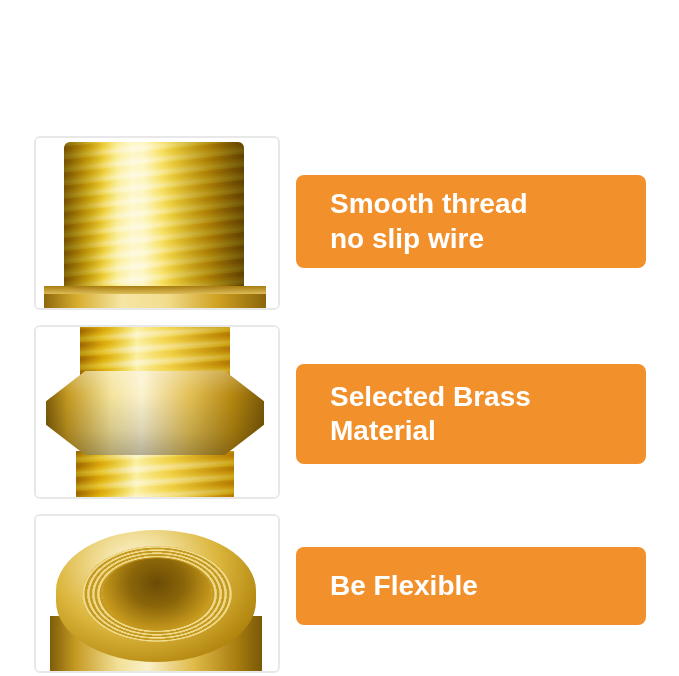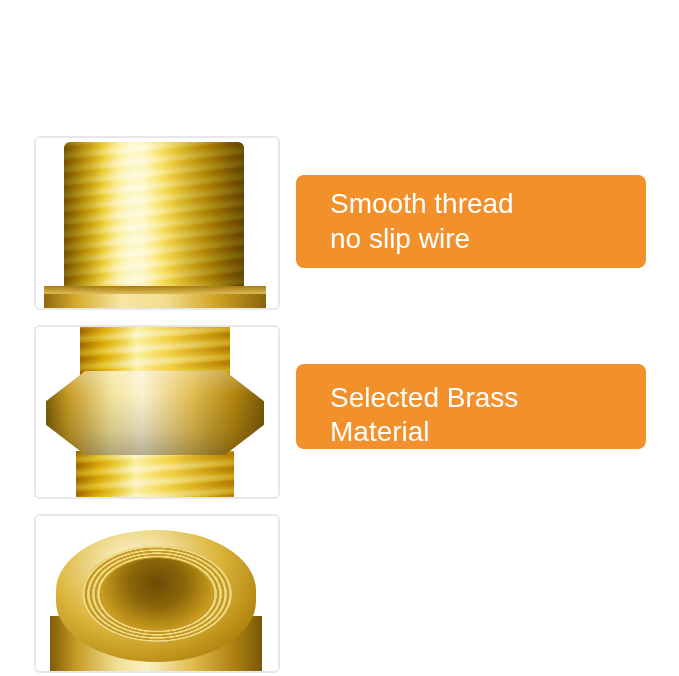--- a/index.html
+++ b/index.html
@@ -74,27 +74,27 @@
   .label-plate {
     position: absolute;
     background: #F2902B;
     border-radius: 8px;
     display: flex;
     align-items: center;
     padding-left: 34px;
     box-sizing: border-box;
   }
   .plate-1 { left: 296px; top: 39px; width: 350px; height: 93px; }
-  .plate-2 { left: 296px; top: 39px; width: 350px; height: 85px; align-items: flex-end; }
+  .plate-2 { left: 296px; top: 39px; width: 350px; height: 100px; }
   .plate-3 { left: 296px; top: 33px; width: 350px; height: 78px; }
   .label-text {
     color: #ffffff;
     font-size: 28px;
     line-height: 1.22;
-    font-weight: normal;
+    font-weight: bold;
     white-space: pre-line;
   }
 
   
   .brass-scene { position: absolute; inset: 0; background: #ffffff; }
 
   
   .s1-body {
     position: absolute;
     left: 28px;
@@ -259,15 +259,18 @@
     <div class="photo-box">
       <div class="photo-inner">
         <div class="brass-scene">
           <div class="s3-skirt"></div>
           <div class="s3-outer"></div>
           <div class="s3-ring"></div>
           <div class="s3-bore"></div>
         </div>
       </div>
     </div>
+    <div class="label-plate plate-3">
+      <div class="label-text">Be Flexible</div>
+    </div>
   </div>
 
 </div>
 
 </body></html>

